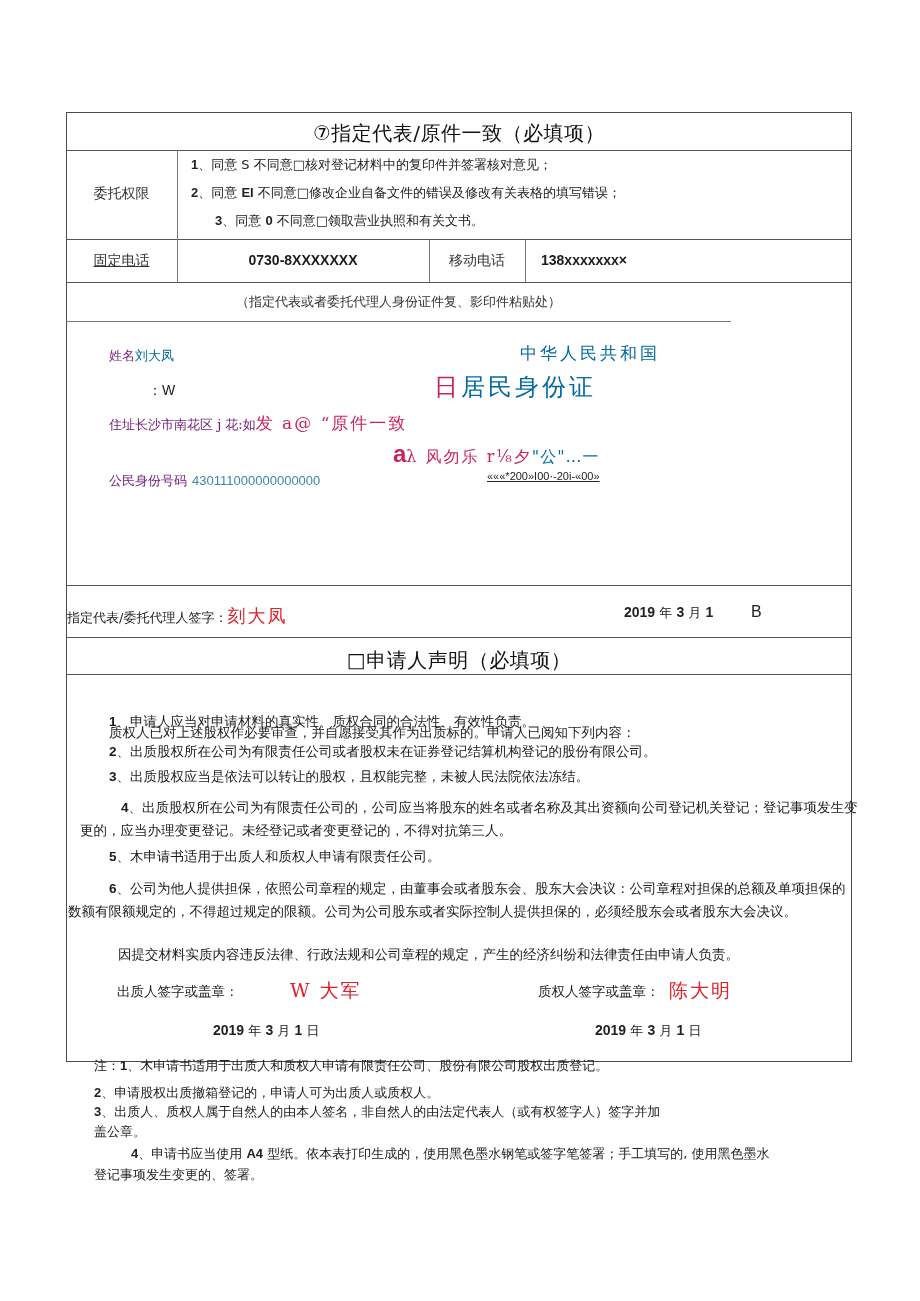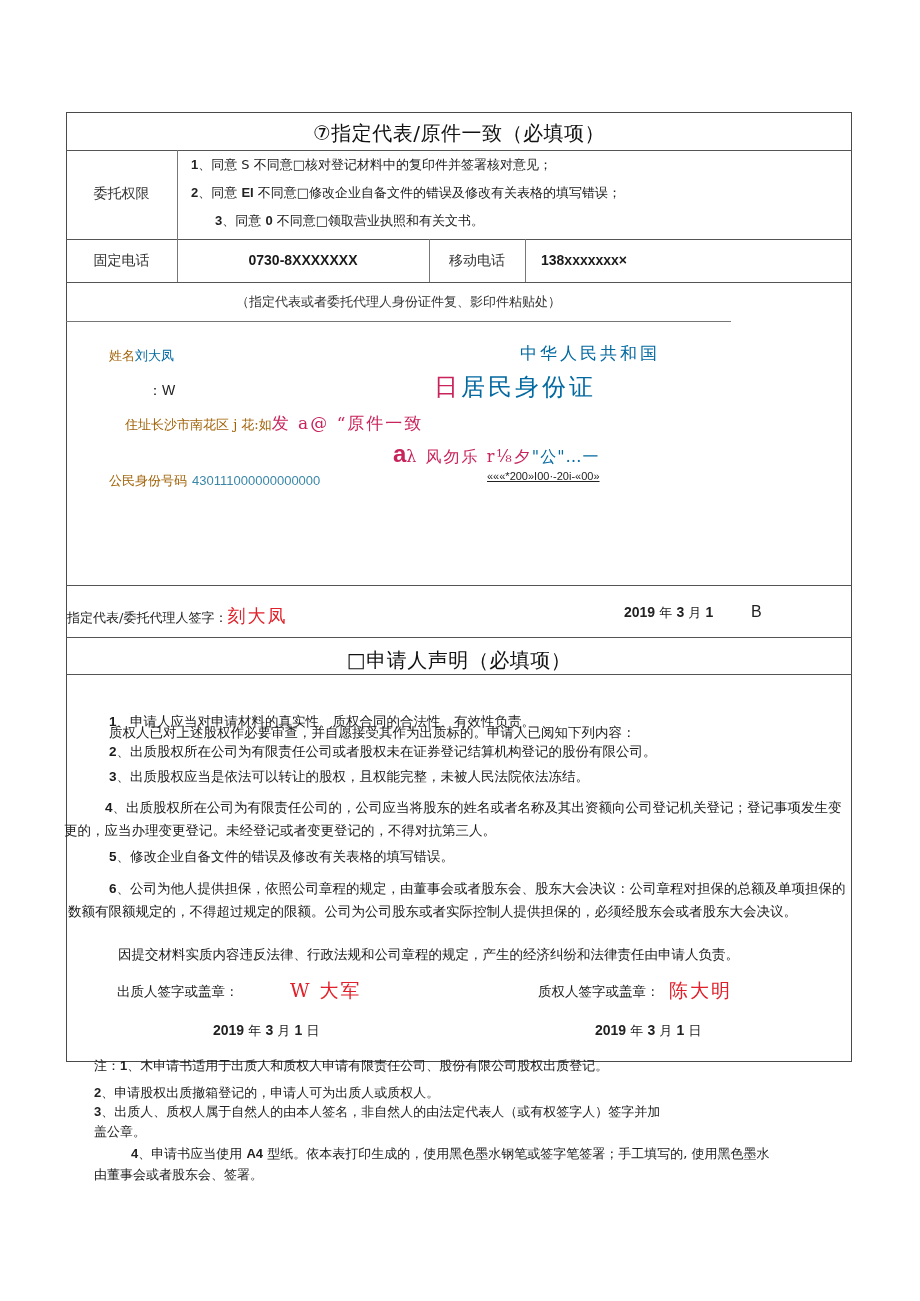--- a/index.html
+++ b/index.html
@@ -12,21 +12,21 @@
   .vline { position: absolute; width: 0; border-left: 1px solid #777; }
   .sec-title { position: absolute; left: 66px; width: 786px; text-align: center;
                font-size: 20px; color: #111; letter-spacing: 0.5px; }
   .cell-label { font-size: 14px; color: #333; text-align: center; }
   .item { position: absolute; font-size: 13px; color: #222; white-space: nowrap; }
   .item b { font-family: "Liberation Sans", sans-serif; font-weight: bold; }
   .bold-num { font-family: "Liberation Sans", sans-serif; font-weight: bold; font-size: 14px; }
   .para { position: absolute; font-size: 13.5px; color: #1a1a1a; line-height: 22px; }
   .para b { font-family: "Liberation Sans", sans-serif; font-weight: bold; }
   .stamp { color: #e0202a; font-family: "DejaVu Serif", serif; font-size: 19px; letter-spacing: 2px; }
-  .id-label { color: #a16207; font-size: 13px; font-family: "DejaVu Serif", serif; }
+  .id-label { color: #701a75; font-size: 13px; font-family: "DejaVu Serif", serif; }
   .id-value { color: #3a87a8; font-size: 13px; font-family: "Liberation Sans", sans-serif; }
   .id-black { color: #0369a1; font-family: "DejaVu Serif", serif; }
   .id-magenta { color: #c8235a; font-family: "DejaVu Serif", serif; }
   .note { position: absolute; font-size: 13px; color: #222; line-height: 20px; white-space: nowrap; }
   .note b { font-family: "Liberation Sans", sans-serif; font-weight: bold; }
 </style>
 </head>
 <body>
 
 <div class="frame"></div>
@@ -50,38 +50,38 @@
 <div class="item" style="left:191px; top:156px;">
   <b>1</b><span>、同意 S 不同意□核对登记材料中的复印件并签署核对意见；</span>
 </div>
 <div class="item" style="left:191px; top:184px;">
   <b>2</b><span>、同意 </span><b>EI</b><span> 不同意□修改企业自备文件的错误及修改有关表格的填写错误；</span>
 </div>
 <div class="item" style="left:191px; top:212px;margin-left:24px;">
   <b>3</b><span>、同意 </span><b>0</b><span> 不同意□领取营业执照和有关文书。</span>
 </div>
 
-<div class="abs cell-label" style="left:66px; top:252px; width:111px;">固定电话</div>
+<div class="abs cell-label" style="left:66px; top:252px; width:111px;text-decoration:underline;">固定电话</div>
 <div class="abs bold-num" style="left:177px; top:252px; width:252px; text-align:center;">0730-8XXXXXXX</div>
 <div class="abs cell-label" style="left:429px; top:252px; width:96px;">移动电话</div>
 <div class="abs bold-num" style="left:541px; top:252px;">138xxxxxxx×</div>
 
 <div class="abs" style="left:66px; top:293px; width:665px; text-align:center; font-size:13px; color:#333;">（指定代表或者委托代理人身份证件复、影印件粘贴处）</div>
 
 <div class="abs" style="left:109px; top:345px;">
   <span class="id-label">姓名</span><span class="id-black" style="font-size:13px;">刘大凤</span>
 </div>
 <div class="abs" style="left:520px; top:342px; font-size:17px; letter-spacing:3px;">
   <span class="id-black">中华人民共和国</span>
 </div>
 <div class="abs" style="left:148px; top:382px; font-family:'Liberation Sans',sans-serif; font-size:14px; color:#222;">：W</div>
 <div class="abs" style="left:434px; top:371px; font-size:24px; letter-spacing:3px;">
   <span class="id-magenta">日</span><span class="id-black">居民身份证</span>
 </div>
-<div class="abs" style="left:125px; top:412px; white-space:nowrap;">
+<div class="abs" style="left:109px; top:412px; white-space:nowrap;">
   <span class="id-label">住址长沙市南花区 j 花:如</span><span class="id-magenta" style="font-size:17px; letter-spacing:2px;">发 a@ “原件一致</span>
 </div>
 <div class="abs" style="left:393px; top:440px; white-space:nowrap;">
   <span class="id-magenta" style="font-family:'Liberation Sans',sans-serif; font-weight:bold; font-size:24px;">a</span><span class="id-magenta" style="font-size:16px; letter-spacing:2px;">λ 风勿乐 r⅛夕</span><span class="id-black" style="font-size:16px; letter-spacing:1px;">"公"…一</span>
 </div>
 <div class="abs" style="left:109px; top:470px; white-space:nowrap;">
   <span class="id-label">公民身份号码</span>
   <span class="id-value">430111000000000000</span>
 </div>
 <div class="abs" style="left:487px; top:470px; font-family:'Liberation Sans',sans-serif; font-size:11px; color:#222;text-decoration:underline;">«««*200»I00·-20i-«00»</div>
@@ -99,25 +99,25 @@
 <div class="para" style="left:109px; top:684px; white-space:nowrap;margin-top:37px;">质权人已对上述股权作必要审查，并自愿接受其作为出质标的。申请人已阅知下列内容：</div>
 <div class="para" style="left:109px; top:710px; white-space:nowrap;">
   <b>1</b><span>、申请人应当对申请材料的真实性、质权合同的合法性、有效性负责。</span>
 </div>
 <div class="para" style="left:109px; top:740px; white-space:nowrap;">
   <b>2</b><span>、出质股权所在公司为有限责任公司或者股权未在证券登记结算机构登记的股份有限公司。</span>
 </div>
 <div class="para" style="left:109px; top:765px; white-space:nowrap;">
   <b>3</b><span>、出质股权应当是依法可以转让的股权，且权能完整，未被人民法院依法冻结。</span>
 </div>
-<div class="para" style="left:64px; top:796px; width:784px; text-indent:41px;">
+<div class="para" style="left:80px; top:796px; width:784px; text-indent:41px;">
   <b>4</b><span>、出质股权所在公司为有限责任公司的，公司应当将股东的姓名或者名称及其出资额向公司登记机关登记；登记事项发生变更的，应当办理变更登记。未经登记或者变更登记的，不得对抗第三人。</span>
 </div>
 <div class="para" style="left:109px; top:845px; white-space:nowrap;">
-  <b>5</b><span>、修改企业自备文件的错误及修改有关表格的填写错误。</span>
+  <b>5</b><span>、木申请书适用于出质人和质权人申请有限责任公司。</span>
 </div>
 <div class="para" style="left:68px; top:877px; width:784px; text-indent:41px;">
   <b>6</b><span>、公司为他人提供担保，依照公司章程的规定，由董事会或者股东会、股东大会决议：公司章程对担保的总额及单项担保的数额有限额规定的，不得超过规定的限额。公司为公司股东或者实际控制人提供担保的，必须经股东会或者股东大会决议。</span>
 </div>
 <div class="para" style="left:118px; top:943px; white-space:nowrap;">因提交材料实质内容违反法律、行政法规和公司章程的规定，产生的经济纠纷和法律责任由申请人负责。</div>
 
 <div class="abs" style="left:117px; top:983px; font-size:13.5px; color:#222;">出质人签字或盖章：</div>
 <div class="abs stamp" style="left:290px; top:978px; font-size:19px;">W 大军</div>
 <div class="abs" style="left:538px; top:983px; font-size:13.5px; color:#222;">质权人签字或盖章：</div>
 <div class="abs stamp" style="left:669px; top:978px; font-size:19px;">陈大明</div>
@@ -135,13 +135,13 @@
 <div class="note" style="left:94px; top:1083px;">
   <b>2</b><span>、申请股权出质撤箱登记的，申请人可为出质人或质权人。</span>
 </div>
 <div class="note" style="left:94px; top:1102px;">
   <b>3</b><span>、出质人、质权人属于自然人的由本人签名，非自然人的由法定代表人（或有权签字人）签字并加</span>
 </div>
 <div class="note" style="left:94px; top:1122px;">盖公章。</div>
 <div class="note" style="left:131px; top:1144px;">
   <b>4</b><span>、申请书应当使用 </span><b>A4</b><span> 型纸。依本表打印生成的，使用黑色墨水钢笔或签字笔签署；手工填写的, 使用黑色墨水</span>
 </div>
-<div class="note" style="left:94px; top:1165px;">由董事会或者股东会、签署。</div>
+<div class="note" style="left:94px; top:1165px;">登记事项发生变更的、签署。</div>
 
 </body></html>

